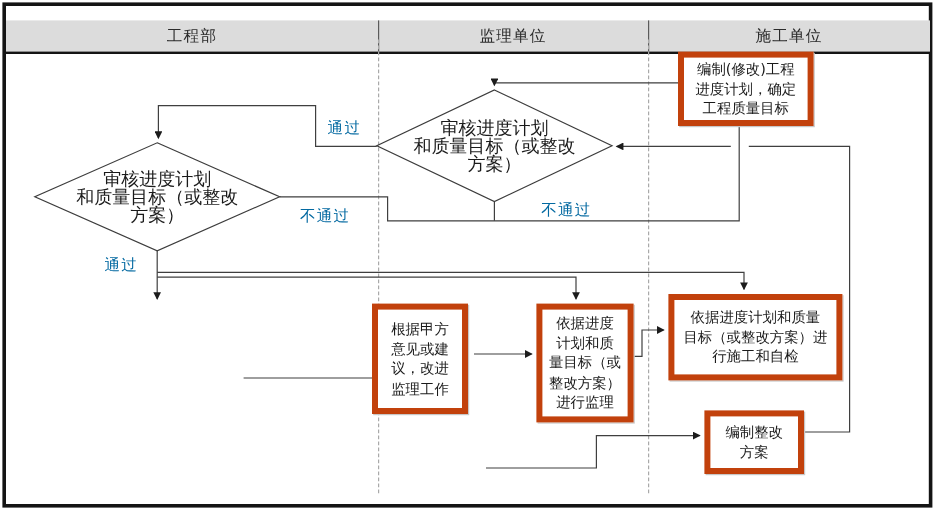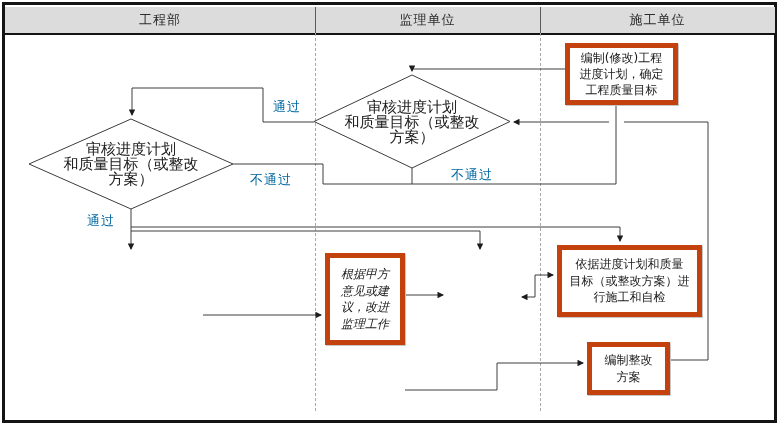--- a/index.html
+++ b/index.html
@@ -1,20 +1,20 @@
 <!DOCTYPE html>
 <html><head>
 <meta charset="utf-8">
 <style>
   html,body{margin:0;padding:0;background:#fff;}
   .stage{position:relative;width:780px;height:426px;background:#fff;
          font-family:"DejaVu Sans","Liberation Sans",sans-serif;color:#1a1a1a;}
   .frame{position:absolute;left:2px;top:2px;right:3px;bottom:3px;border:3px solid #141414;background:#fff;}
   .canvas{position:absolute;inset:0;}
-  .hdr{position:absolute;left:0;top:2px;width:770px;height:26px;background:#dcdcdc;
+  .hdr{position:absolute;left:0;top:12px;width:770px;height:26px;background:#dcdcdc;
        border-bottom:2px solid #141414;text-align:right;}
   .hdr-cell{position:absolute;top:0;height:26px;display:flex;align-items:center;justify-content:center;
             font-size:13px;color:#2b2b2b;letter-spacing:1px;}
   .hdr-div{position:absolute;top:0;width:1px;height:26px;background:#5a5a5a;}
   .lane-div{position:absolute;width:0;border-left:1px dashed #a9a9a9;}
   svg{position:absolute;inset:0;}
   .node{position:absolute;background:#fff;border:5px solid #c2410c;box-shadow:1px 1px 0 #c7c7c7;
         display:flex;align-items:center;justify-content:center;text-align:center;
         white-space:pre-line;font-size:12px;line-height:16.5px;}
   .dtext{position:absolute;display:flex;align-items:center;justify-content:center;text-align:center;
@@ -81,24 +81,29 @@
       <div class="dtext" style="left:327px;top:92px;width:160px;height:50px;">审核进度计划
 和质量目标（或整改
 方案）</div>
       <div class="dtext" style="left:46px;top:134px;width:160px;height:50px;">审核进度计划
 和质量目标（或整改
 方案）</div>
 
       <div class="node" style="left:560px;top:38px;width:103px;height:52px;line-height:16px;">编制(修改)工程
 进度计划，确定
 工程质量目标</div>
-      <div class="node" style="left:320px;top:248px;width:70px;height:82px;font-style:italic;">根据甲方
+      <div class="node" style="left:305px;top:248px;width:70px;height:82px;">根据甲方
 意见或建
 议，改进
 监理工作</div>
+      <div class="node" style="left:442px;top:248px;width:71px;height:89px;">依据进度
+计划和质
+量目标（或
+整改方案）
+进行监理</div>
       <div class="node" style="left:552px;top:240px;width:135px;height:62px;">依据进度计划和质量
 目标（或整改方案）进
 行施工和自检</div>
       <div class="node" style="left:582px;top:337px;width:73px;height:43px;">编制整改
 方案</div>
 
       <div class="edge-label" style="left:268px;top:93px;">通过</div>
       <div class="edge-label" style="left:82px;top:207px;">通过</div>
       <div class="edge-label" style="left:245px;top:166px;">不通过</div>
       <div class="edge-label" style="left:446px;top:161px;">不通过</div>

